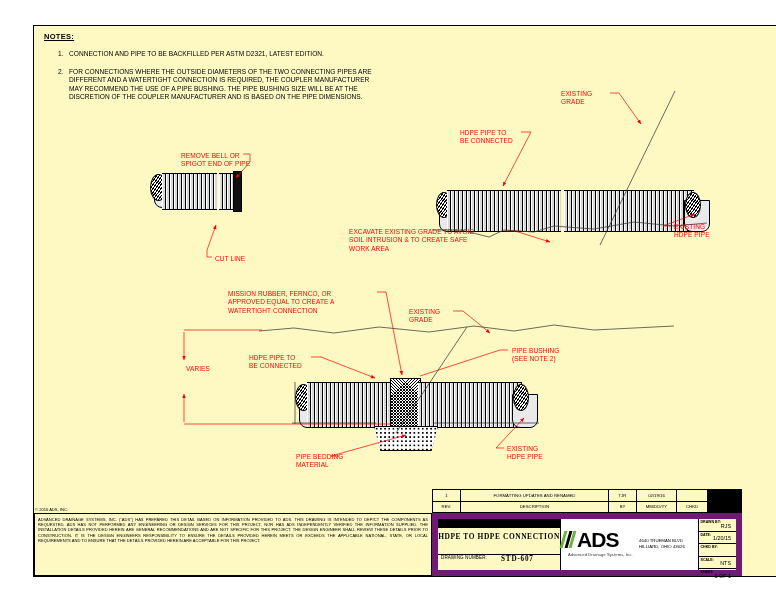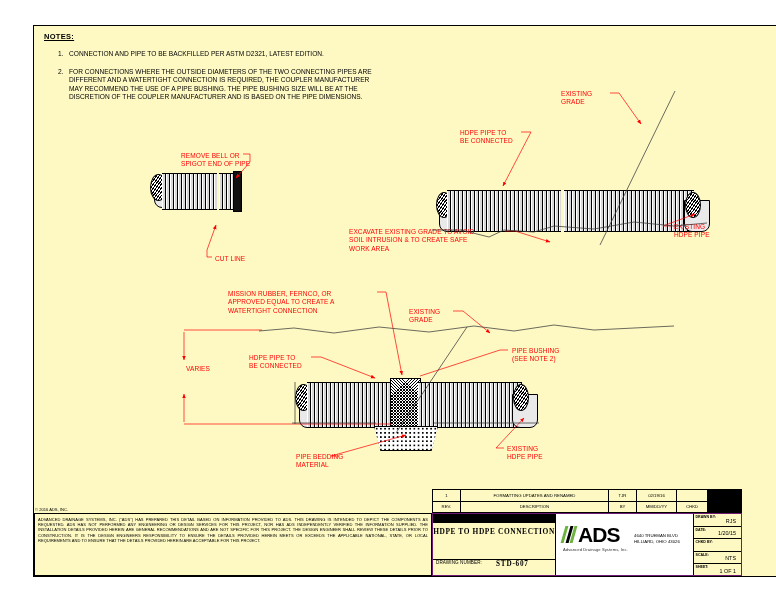--- a/index.html
+++ b/index.html
@@ -50,36 +50,36 @@
   #disc{position:absolute;left:0;bottom:0;width:398px;height:63px;
         border:1px solid #000;box-sizing:border-box;padding:2.5px 3px;}
   #disc p{margin:0;font-size:4.05px;line-height:5.35px;letter-spacing:.02px;text-align:justify;}
   #copy{position:absolute;left:1px;bottom:64px;font-size:4.1px;}
 
   #revtab{position:absolute;left:398px;bottom:63px;width:310px;height:24px;}
   #revtab table{border-collapse:collapse;width:100%;height:100%;}
   #revtab td{border:0.8px solid #000;font-size:4.3px;text-align:center;padding:0;}
 
   #tbmain{position:absolute;left:398px;bottom:0;width:310px;height:63px;
-          border:1px solid #701a75;box-sizing:border-box;display:flex;}
+          border:6px solid #701a75;box-sizing:border-box;display:flex;}
   #tcol1{width:122px;border-right:0.9px solid #000;position:relative;}
   #tcol2{width:137px;border-right:0.9px solid #000;position:relative;background:#fff;}
   #tcol3{flex:1;position:relative;}
 
   .tbar{position:absolute;left:0;top:0;width:100%;height:9px;background:#000;}
   #dtitle{position:absolute;left:0;top:13px;width:100%;text-align:center;
           font-family:"Liberation Serif",serif;font-weight:bold;font-size:7.4px;
           line-height:10px;letter-spacing:.6px;}
   #dnumrow{position:absolute;left:0;bottom:0;width:100%;height:15px;
            border-top:0.9px solid #000;display:flex;}
   #dnumlbl{font-size:4.6px;padding-left:3px;letter-spacing:.1px;}
   #dnumval{font-family:"Liberation Serif",serif;font-weight:bold;font-size:7.2px;
            letter-spacing:.8px;margin-left:14px;}
 
-  .logowrap{position:absolute;left:7px;top:12px;display:flex;align-items:center;}
+  .logowrap{position:absolute;left:1px;top:12px;display:flex;align-items:center;}
   .slash{width:3.4px;height:17px;transform:skewX(-16deg);margin-right:1.3px;}
   .adstxt{font-family:"Liberation Sans",sans-serif;font-weight:bold;font-size:21px;
           line-height:17px;letter-spacing:-0.9px;margin-left:1px;}
   .adssub{position:absolute;left:7px;top:33px;font-size:4.1px;color:#333;letter-spacing:.1px;}
   .addr{position:absolute;left:78px;top:19px;font-size:4.3px;line-height:5.6px;}
 
   .f3row{position:absolute;left:0;width:100%;box-sizing:border-box;
          border-bottom:0.8px solid #000;height:12.6px;}
   .f3lbl{position:absolute;left:1.5px;top:1px;}
   .f3val{position:absolute;right:5px;top:3.6px;font-size:5.4px;}

